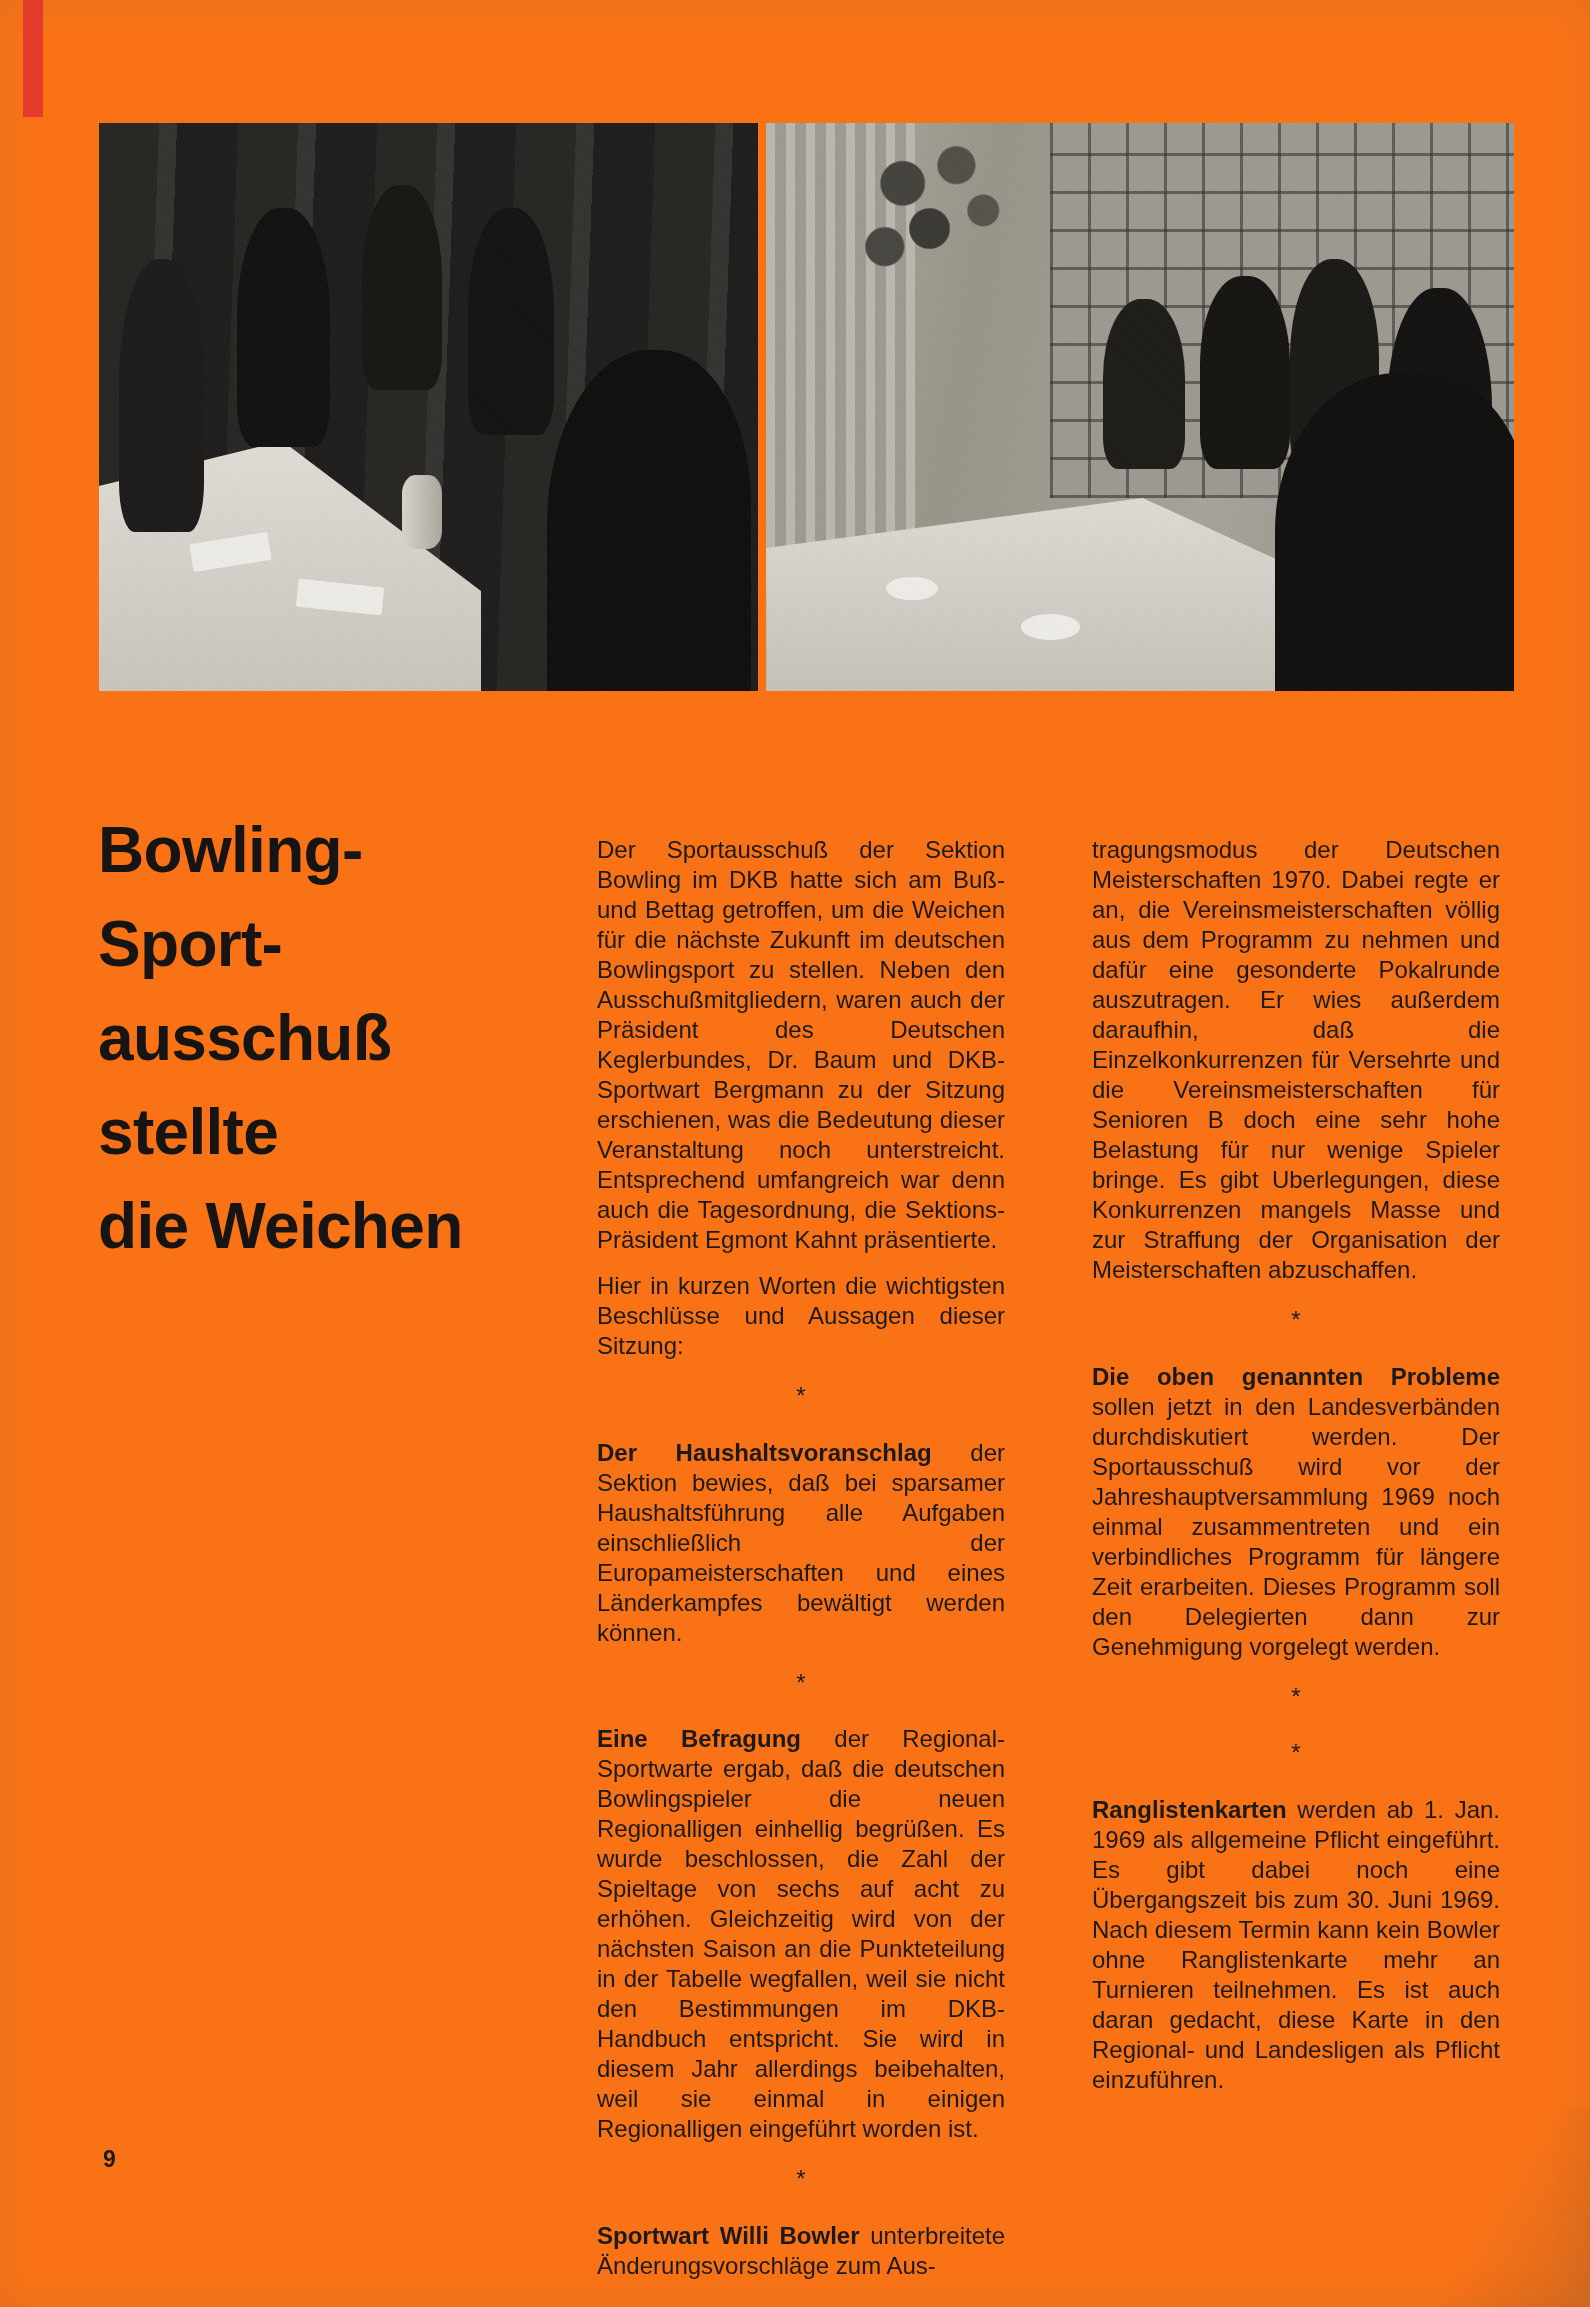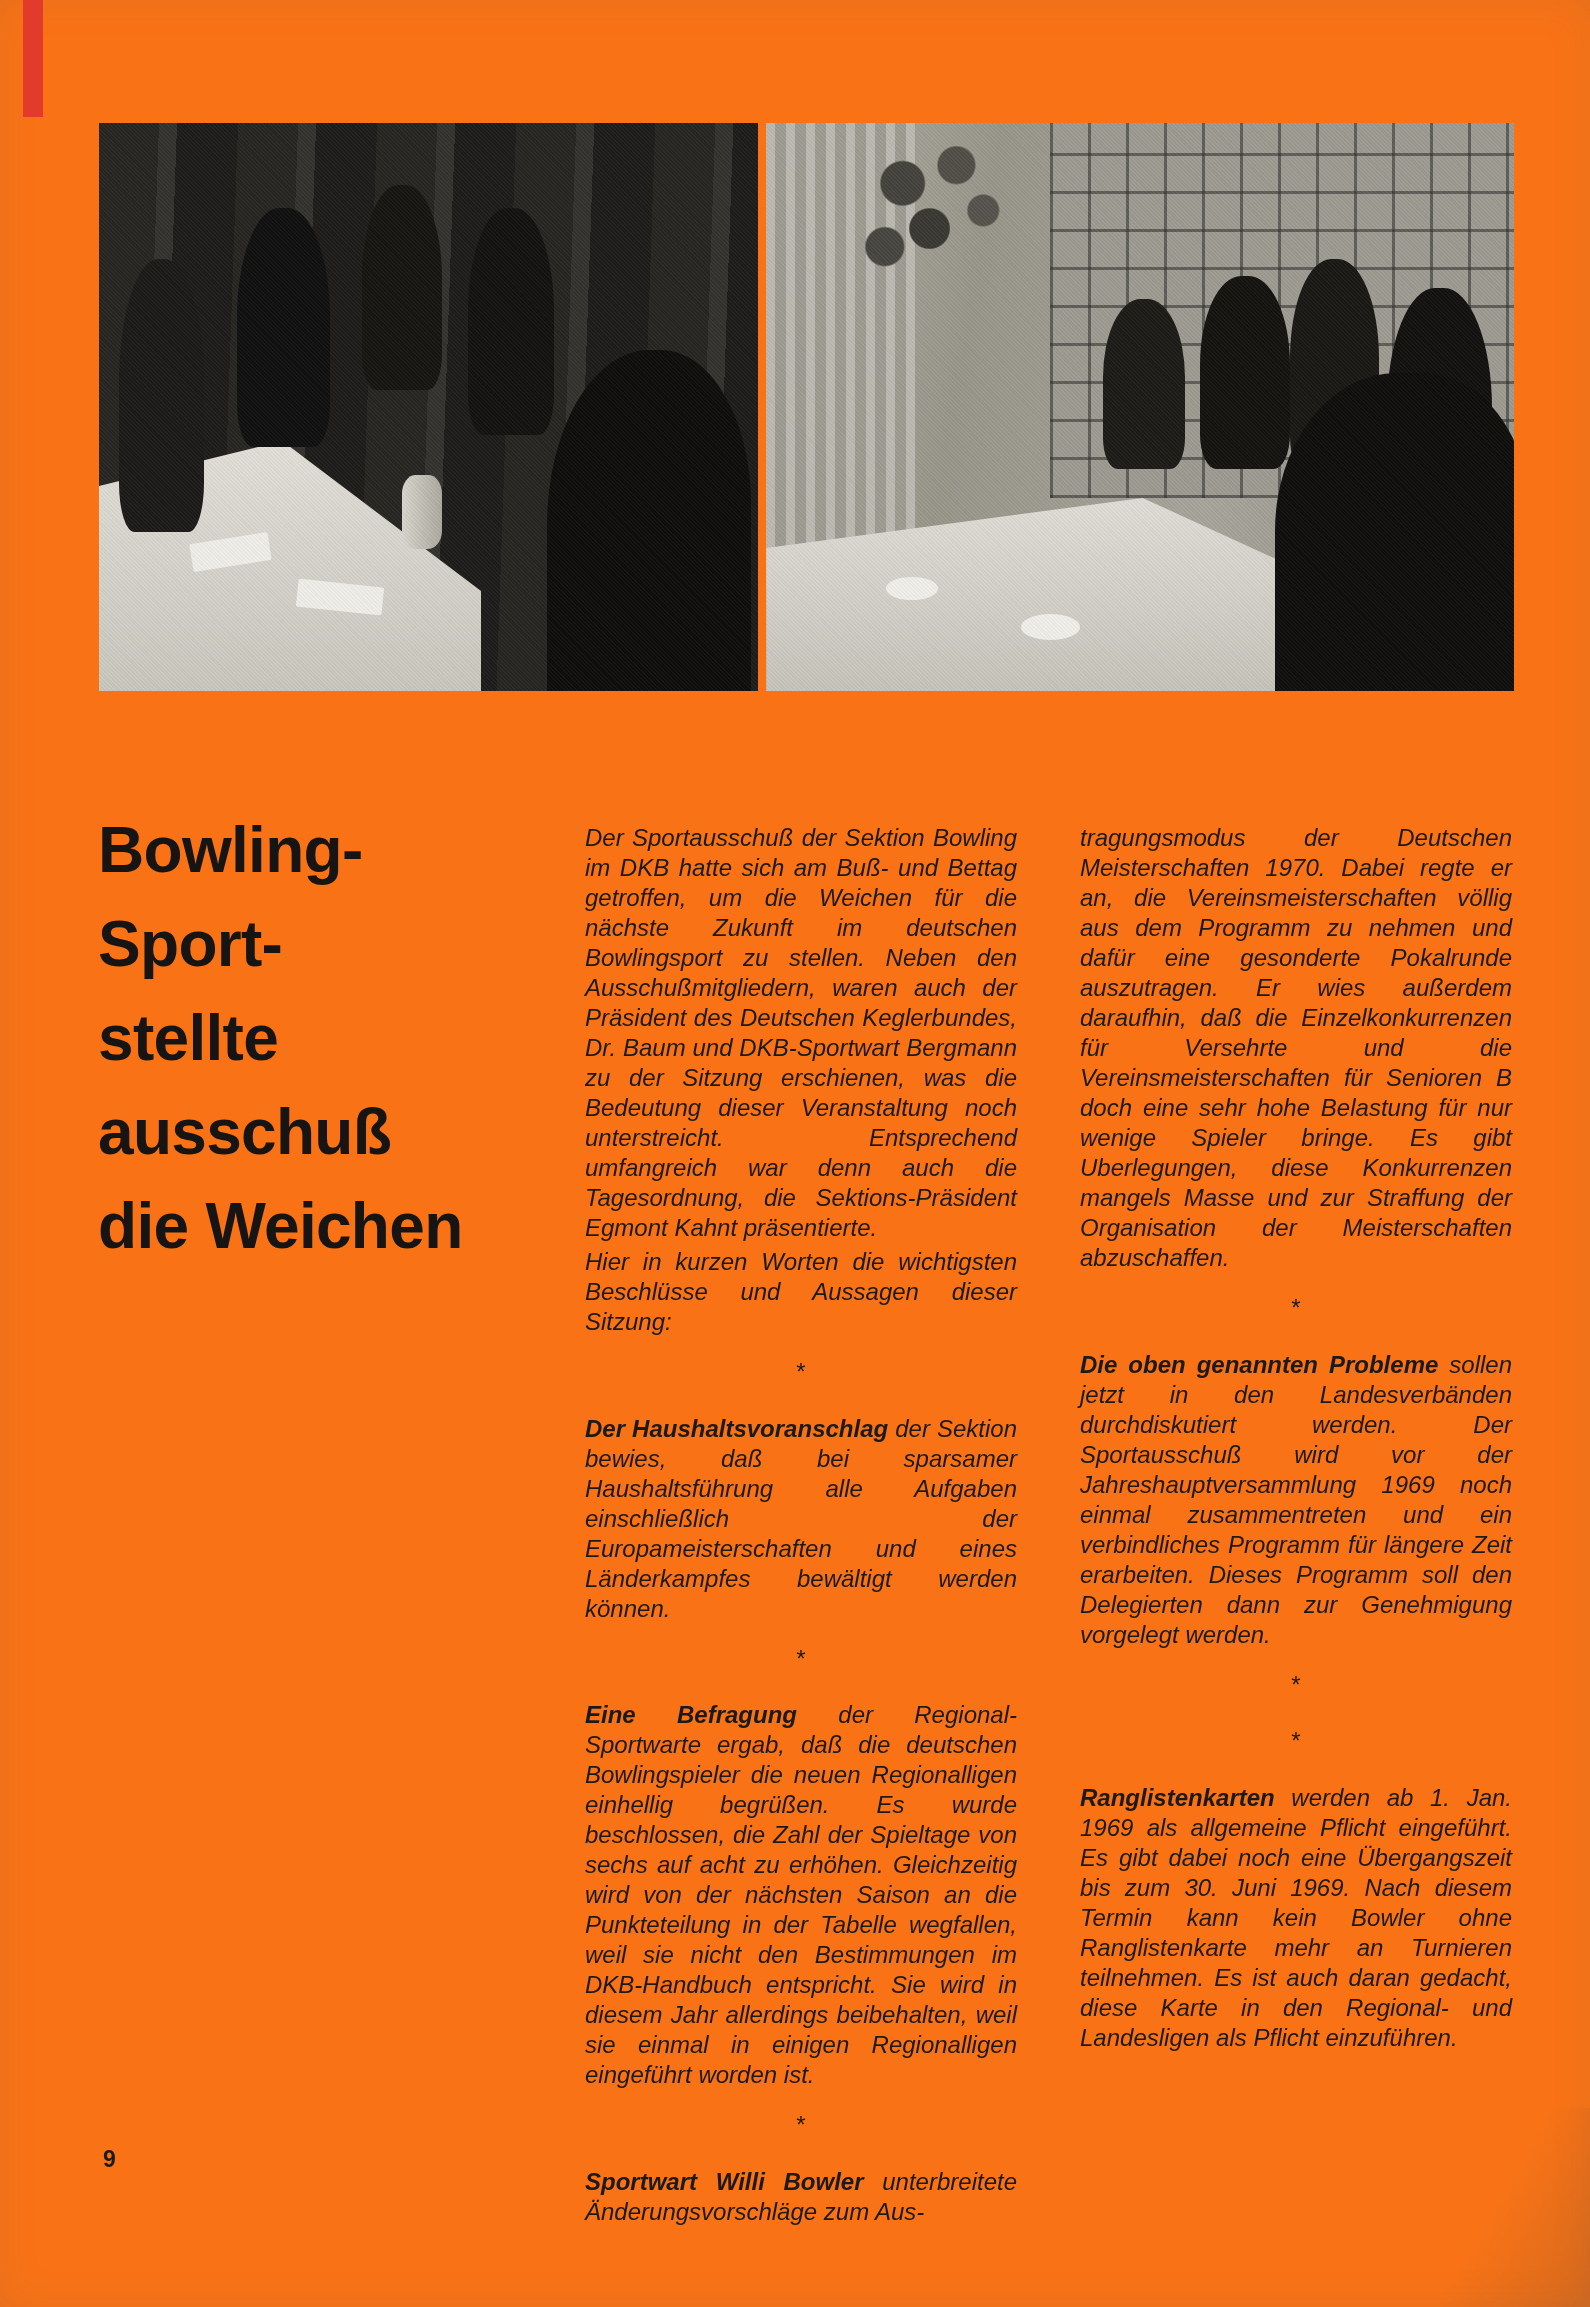--- a/index.html
+++ b/index.html
@@ -107,21 +107,21 @@
   
   .col{
     position:absolute;top:819px;width:440px;
     font-size:24px;line-height:30px;
     color:#1b1a19;
     text-align:justify;
     hyphens:auto;
   }
   .col-middle{left:581px;}
   .col-right{left:1076px;}
-  .col p{margin:4px;font-style:italic;}
+  .col p{margin:16px;}
   .col p b{font-weight:700;}
   .star{
     text-align:center;
     margin:20px 0 26.5px 0;
     line-height:30px;
     color:#1b1a19;
   }
   .page-number{
     position:absolute;left:103px;top:2146px;
     font-size:23px;font-weight:700;color:#1b1a19;
@@ -160,22 +160,22 @@
       <div class="ph-el fig fig-r3"></div>
       <div class="ph-el fig fig-r4"></div>
       <div class="ph-el fig fig-r5"></div>
     </div>
 
   </div>
 
   <h1 class="headline">
       <span class="hl-line">Bowling-</span>
       <span class="hl-line">Sport-</span>
+      <span class="hl-line">ausschuß</span>
       <span class="hl-line">stellte</span>
-      <span class="hl-line">ausschuß</span>
       <span class="hl-line">die Weichen</span>
     </h1>
 
   <div class="col col-middle">
       <p>Der Sportausschuß der Sektion Bowling im DKB hatte sich am Buß- und Bettag getroffen, um die Weichen für die nächste Zukunft im deutschen Bowlingsport zu stellen. Neben den Ausschußmitgliedern, waren auch der Präsident des Deutschen Keglerbundes, Dr. Baum und DKB-Sportwart Bergmann zu der Sitzung erschienen, was die Bedeutung dieser Veranstaltung noch unterstreicht. Entsprechend umfangreich war denn auch die Tagesordnung, die Sektions-Präsident Egmont Kahnt präsentierte.</p>
       <p>Hier in kurzen Worten die wichtigsten Beschlüsse und Aussagen dieser Sitzung:</p>
       <div class="star">*</div>
       <p><b>Der Haushaltsvoranschlag</b> der Sektion bewies, daß bei sparsamer Haushaltsführung alle Aufgaben einschließlich der Europameisterschaften und eines Länderkampfes bewältigt werden können.</p>
       <div class="star">*</div>
       <p><b>Eine Befragung</b> der Regional-Sportwarte ergab, daß die deutschen Bowlingspieler die neuen Regionalligen einhellig begrüßen. Es wurde beschlossen, die Zahl der Spieltage von sechs auf acht zu erhöhen. Gleichzeitig wird von der nächsten Saison an die Punkteteilung in der Tabelle wegfallen, weil sie nicht den Bestimmungen im DKB-Handbuch entspricht. Sie wird in diesem Jahr allerdings beibehalten, weil sie einmal in einigen Regionalligen eingeführt worden ist.</p>

